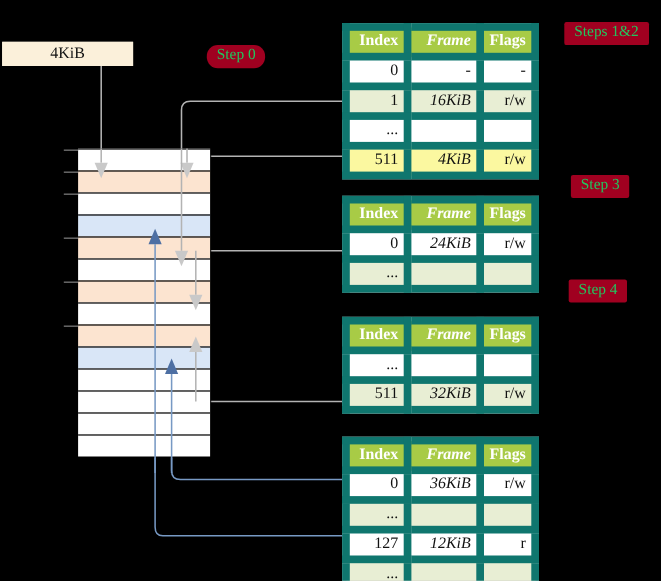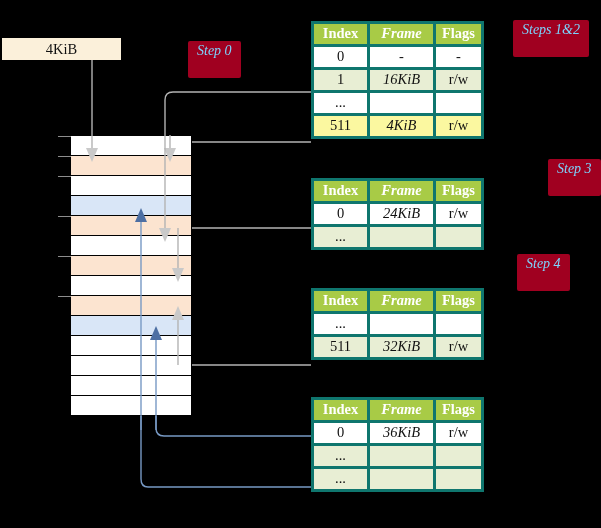--- a/index.html
+++ b/index.html
@@ -27,31 +27,30 @@
     display: flex; align-items: center; justify-content: center;
     font-size: 14.5px;
     color: #111;
     box-sizing: border-box;
   }
 
   
   .pill {
     position: absolute;
     background: #A00020;
-    color: #7dd3fc;
+    color: #22c55e;
     font-size: 14px;
-    padding: 2px 9px 20px 9px;
+    padding: 2px 9px 4px 9px;
     border-radius: 2px;
     white-space: nowrap;
     line-height: 1.1;
-    font-style: italic;
-  }
-  #pill-step0    { left: 188px; top: 41px; }
+  }
+  #pill-step0    { left: 188px; top: 41px; border-radius: 10px; }
   #pill-steps12  { left: 513px; top: 20px; }
-  #pill-step3    { left: 548px; top: 159px; }
+  #pill-step3    { left: 519px; top: 159px; }
   #pill-step4    { left: 517px; top: 254px; }
 
   
   #memory {
     left: 70px; top: 135px;
     width: 120px;
     border: 1px solid #000;
     border-top: none;
     box-sizing: content-box;
     z-index: 3;
@@ -77,26 +76,26 @@
 
   
   .ptable {
     position: absolute;
     border-collapse: collapse;
     font-size: 14.5px;
     background: #ffffff;
     z-index: 5;
   }
   .ptable td, .ptable th {
-    border: 3px solid #0f766e;
+    border: 7px solid #0f766e;
     padding: 1px 5px 2px 5px;
     height: 20px;
     box-sizing: border-box;
     color: #111;
-    text-align: center;
+    text-align: right;
     font-weight: normal;
     white-space: nowrap;
   }
   .ptable th {
     background: #A8CB46;
     color: #ffffff;
     font-weight: bold;
     font-size: 14.5px;
   }
   .ptable tr.alt td { background: #E8EED4; }
@@ -292,19 +291,24 @@
       <tr>
         <td class="c-index">0</td>
         <td class="c-frame">36KiB</td>
         <td class="c-flags">r/w</td>
       </tr>
       <tr class="alt">
         <td class="c-index">...</td>
         <td class="c-frame"></td>
         <td class="c-flags"></td>
       </tr>
+      <tr>
+        <td class="c-index">127</td>
+        <td class="c-frame">12KiB</td>
+        <td class="c-flags">r</td>
+      </tr>
       <tr class="alt">
         <td class="c-index">...</td>
         <td class="c-frame"></td>
         <td class="c-flags"></td>
       </tr>
     </tbody>
   </table>
 
 </body></html>

